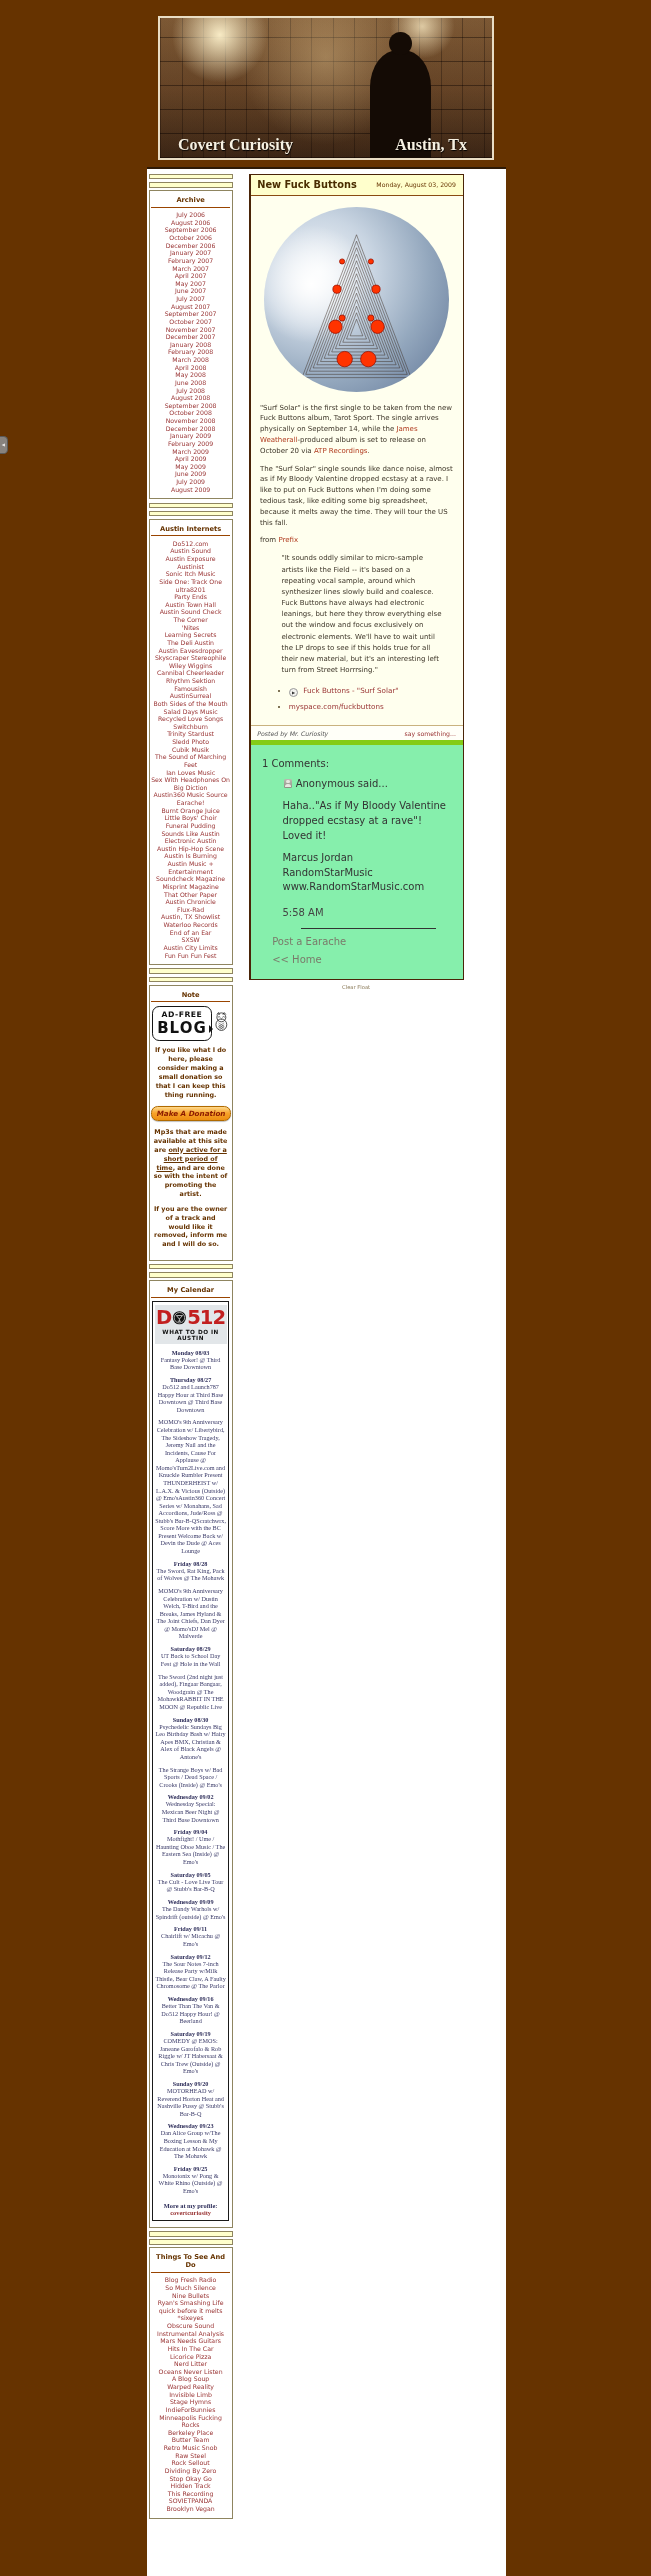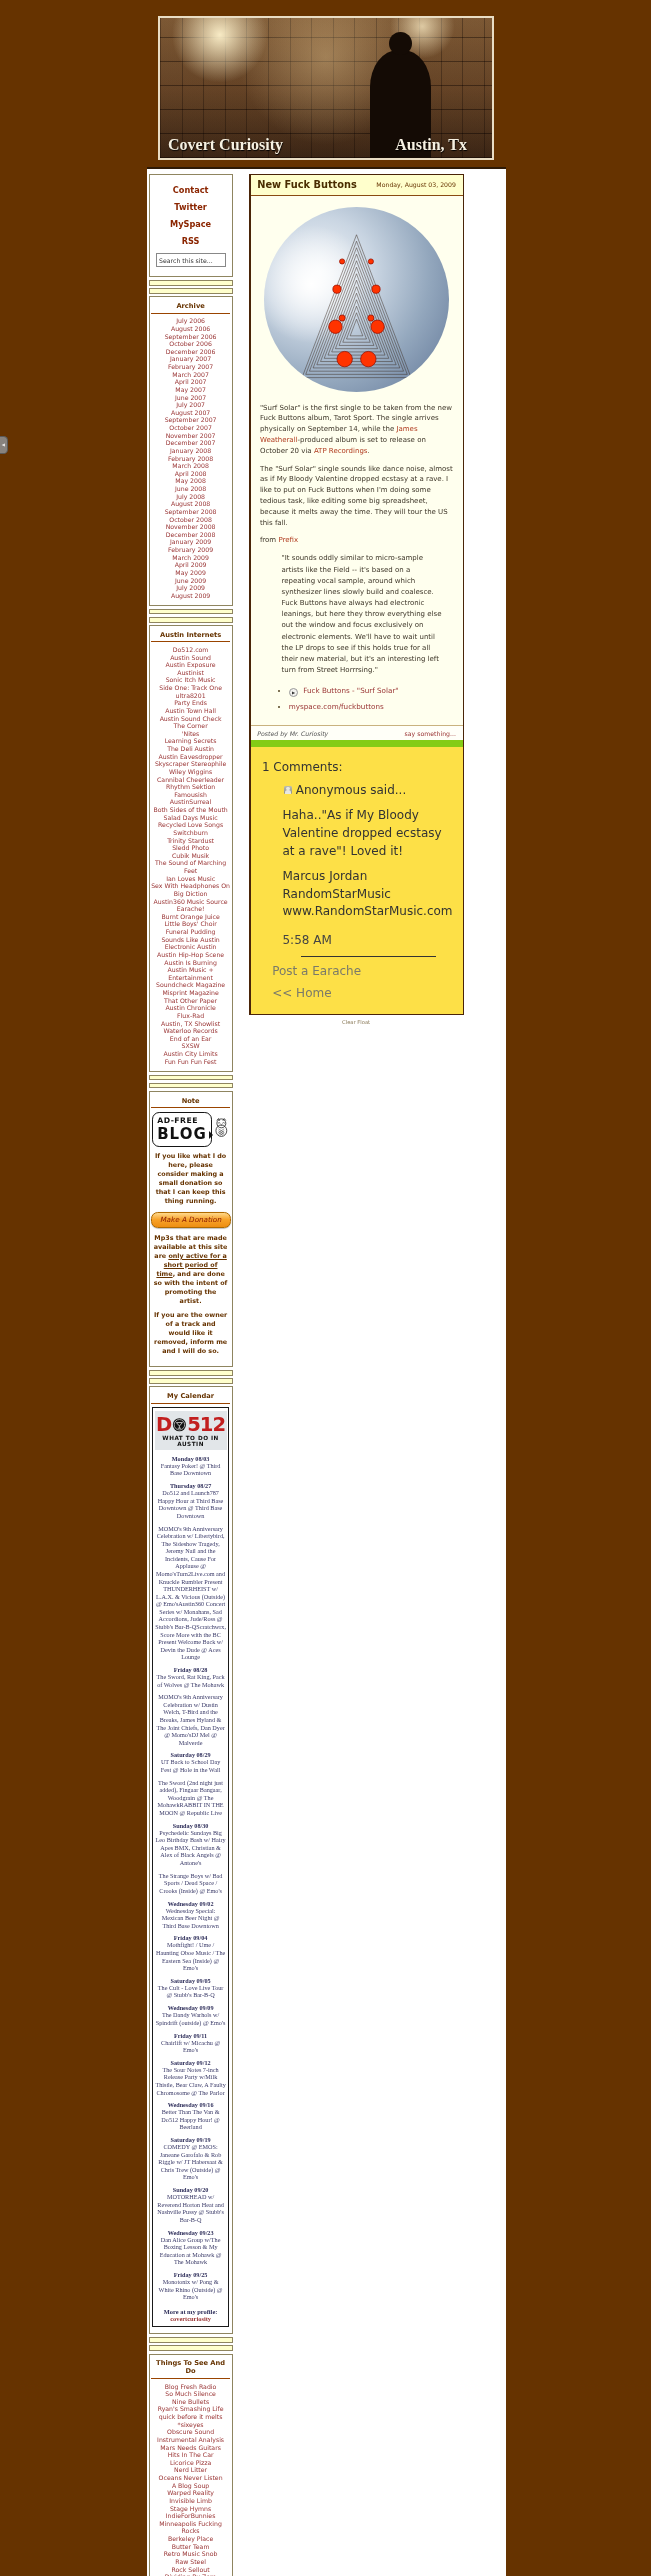--- a/index.html
+++ b/index.html
@@ -19,21 +19,21 @@
       radial-gradient(circle at 79% 6%, rgba(255,240,200,.75), rgba(255,240,200,0) 11%),
       radial-gradient(circle at 50% 28%, rgba(236,205,150,.4), rgba(236,205,150,0) 45%),
       repeating-linear-gradient(0deg, rgba(20,10,5,.45) 0 1px, rgba(120,85,50,.18) 1px 24px),
       repeating-linear-gradient(90deg, rgba(20,10,5,.4) 0 1px, rgba(140,100,60,.12) 1px 21.6px),
       linear-gradient(180deg,#7c5834 0%,#59391f 52%,#201008 100%);}
   .silhouette{position:absolute;right:61px;top:32px;width:61px;height:109px;background:#140b05;
     border-radius:46% 46% 3.1px 3.1px / 34% 34% 2.1px 2.1px;}
   .silhouette:before{content:"";position:absolute;top:-17.5px;left:18.5px;width:23px;height:23px;border-radius:50%;background:#140b05;}
   .bt-left,.bt-right{position:absolute;bottom:3.1px;font-family:"Liberation Serif",serif;font-weight:bold;
     font-size:16px;color:#f7f1e2;text-shadow:0.5px 1px 1px #000;}
-  .bt-left{left:8px;}
+  .bt-left{left:18px;}
   .bt-right{right:25px;}
 
   
   .wrapper{width:359px;margin:0 auto;background:#ffffff;border-top:2.6px solid #2E1A06;
     padding:5.2px 0 10.3px;display:flex;align-items:flex-start;min-height:3040px;}
   .sidebar{width:84px;margin-left:2.1px;flex:none;}
   .maincol{width:215px;margin-left:16px;flex:none;}
 
   
   .sbox{background:#fff;border:0.5px solid #8F8560;margin-bottom:3.1px;padding:2.6px 1.5px 5.2px;}
@@ -42,28 +42,28 @@
     border-bottom:0.5px solid #994400;margin-bottom:3.6px;}
   .biglink{display:block;text-align:center;color:#8B2500;font-weight:bold;font-size:8.2px;
     margin:7.2px 0;text-decoration:none;cursor:pointer;}
   .search{display:block;width:63px;height:10.3px;margin:5.2px auto 4.1px;border:0.5px solid #888;
     font-size:6.2px;padding:0.5px 2.6px;color:#333;font-family:"DejaVu Sans",sans-serif;box-sizing:content-box;}
   .navlist{text-align:center;}
   .navlist a{display:block;color:#993333;font-size:6.2px;line-height:1.23;text-decoration:none;cursor:pointer;}
 
   
   .badge{display:flex;align-items:flex-start;justify-content:center;gap:2.6px;margin:4.1px 1px 1px;}
-  .bubble{border:1.5px solid #151515;border-radius:7.2px;padding:2.6px 4.1px 3.1px;text-align:left;position:relative;background:#fff;}
+  .bubble{border:1.5px solid #151515;border-radius:7.2px;padding:2.6px 4.1px 3.1px;text-align:center;position:relative;background:#fff;}
   .bubble:after{content:"";position:absolute;right:-6.2px;top:55%;border:4.1px solid transparent;border-left-color:#151515;}
   .bubble-l1{font-weight:bold;font-size:7.7px;letter-spacing:0.5px;color:#111;}
   .bubble-l2{font-weight:bold;font-size:15px;letter-spacing:1px;color:#111;}
   .note-text{color:#663300;font-weight:bold;font-size:6.4px;text-align:center;line-height:1.4;margin:5.2px 2.6px;}
   .uline{text-decoration:underline;}
   .donate-btn{display:block;margin:6.2px auto;width:78px;height:13.4px;border:0.5px solid #B06A00;border-radius:6.7px;
-    background:linear-gradient(#FFD98C,#F7A229 48%,#EE8E12);color:#8B1A00;font-weight:normal;font-style:italic;
+    background:linear-gradient(#FFD98C,#F7A229 48%,#EE8E12);color:#8B1A00;font-weight:bold;font-style:italic;
     font-size:7.2px;text-align:center;line-height:13.4px;box-shadow:0 0.5px 1px rgba(0,0,0,.45);cursor:pointer;}
 
   
   .cal-inner{border:0.5px solid #1a1a1a;margin:1px;padding:2.6px 1px 4.1px;}
   .do512{background:#E2E6E9;padding:3.6px 1.5px 2.6px;margin:0 0.5px 2.1px;text-align:center;cursor:pointer;}
   .do512-row{display:flex;align-items:center;justify-content:center;gap:0.5px;}
   .do512-letter{font-weight:bold;font-size:19.6px;color:#C21F1F;letter-spacing:-1px;line-height:1;}
   .do512-tag{font-size:5.7px;font-weight:bold;color:#111;letter-spacing:0.5px;margin-top:1px;}
   .cal-entry{margin:5.2px 1px;}
   .cal-date{text-align:center;font-weight:bold;font-family:"Liberation Serif",serif;font-size:6.2px;color:#2E2E5A;}
@@ -84,21 +84,21 @@
   .fromline{margin-left:21.6px;}
   .bquote{margin:7.2px 9.3px 8.2px 21.6px;line-height:1.6;}
   ul.mp3{margin:4.1px 0 7.2px 20.6px;padding-left:8.2px;}
   ul.mp3 li{margin:3.6px 0;color:#554422;}
   ul.mp3 a{color:#993333;text-decoration:none;font-size:7.2px;cursor:pointer;}
   .play-ic{display:inline-block;width:7.7px;height:7.7px;border:0.5px solid #999;border-radius:50%;
     background:#f2f2ee;text-align:center;line-height:7.7px;font-size:4.1px;color:#333;vertical-align:-1px;margin-right:2.6px;cursor:pointer;}
   .post-foot{display:flex;justify-content:space-between;background:#FFFFF8;border-top:0.5px solid #C9B27F;padding:3.6px 6.7px;font-size:6.2px;}
   .posted-by{font-style:italic;color:#555;}
   .say{color:#993333;text-decoration:none;cursor:pointer;}
-  .comments{background:#fde047;border-top:7px solid #84cc16;padding:7.2px 11.3px 14.4px;font-size:12px;color:#333;}
+  .comments{background:#86efac;border-top:5px solid #84cc16;padding:7.2px 11.3px 14.4px;font-size:10px;color:#333;}
   .c-count{margin:5.2px 0 9.3px;}
   .c-author{display:flex;align-items:center;gap:3.6px;margin-left:22px;}
   .avatar{width:8.2px;height:8.2px;border-radius:1.5px;background:linear-gradient(#bcbcb2,#8e8e84);position:relative;flex:none;}
   .avatar:before{content:"";position:absolute;left:2.6px;top:1px;width:3.1px;height:3.1px;border-radius:50%;background:#e8e8e2;}
   .avatar:after{content:"";position:absolute;left:1.5px;top:4.6px;width:5.2px;height:3.1px;border-radius:2.6px 2.6px 0 0;background:#e8e8e2;}
   .c-body{margin:9.3px 0 0 20.6px;line-height:1.5;}
   .c-sig{margin:8.2px 0 0 20.6px;line-height:1.45;}
   .c-time{margin:12.4px 0 0 20.6px;color:#444;cursor:pointer;}
   .c-hr{border:none;border-top:0.5px solid #333;margin:9.3px 15.5px 7.2px 39px;}
   .c-link{display:inline-block;color:#7a7a6a;text-decoration:none;margin-left:10.3px;cursor:pointer;}
@@ -119,29 +119,20 @@
       <div class="silhouette"></div>
       <div class="bt-left">Covert Curiosity</div>
       <div class="bt-right">Austin, Tx</div>
     </div>
   </div>
 
   <div class="wrapper">
 
     <div class="sidebar">
 
-      <div class="sbox">
-        <div>
-            <a class="biglink">Contact</a>
-            <a class="biglink">Twitter</a>
-            <a class="biglink">MySpace</a>
-            <a class="biglink">RSS</a>
-          </div>
-        <input class="search" value="Search this site..." style="">
-      </div>
 
       <div class="sep"></div>
       <div class="sep"></div>
 
       <div class="sbox">
         <div class="shead">Archive</div>
         <div class="navlist">
             <a class="">July 2006</a>
             <a class="">August 2006</a>
             <a class="">September 2006</a>

